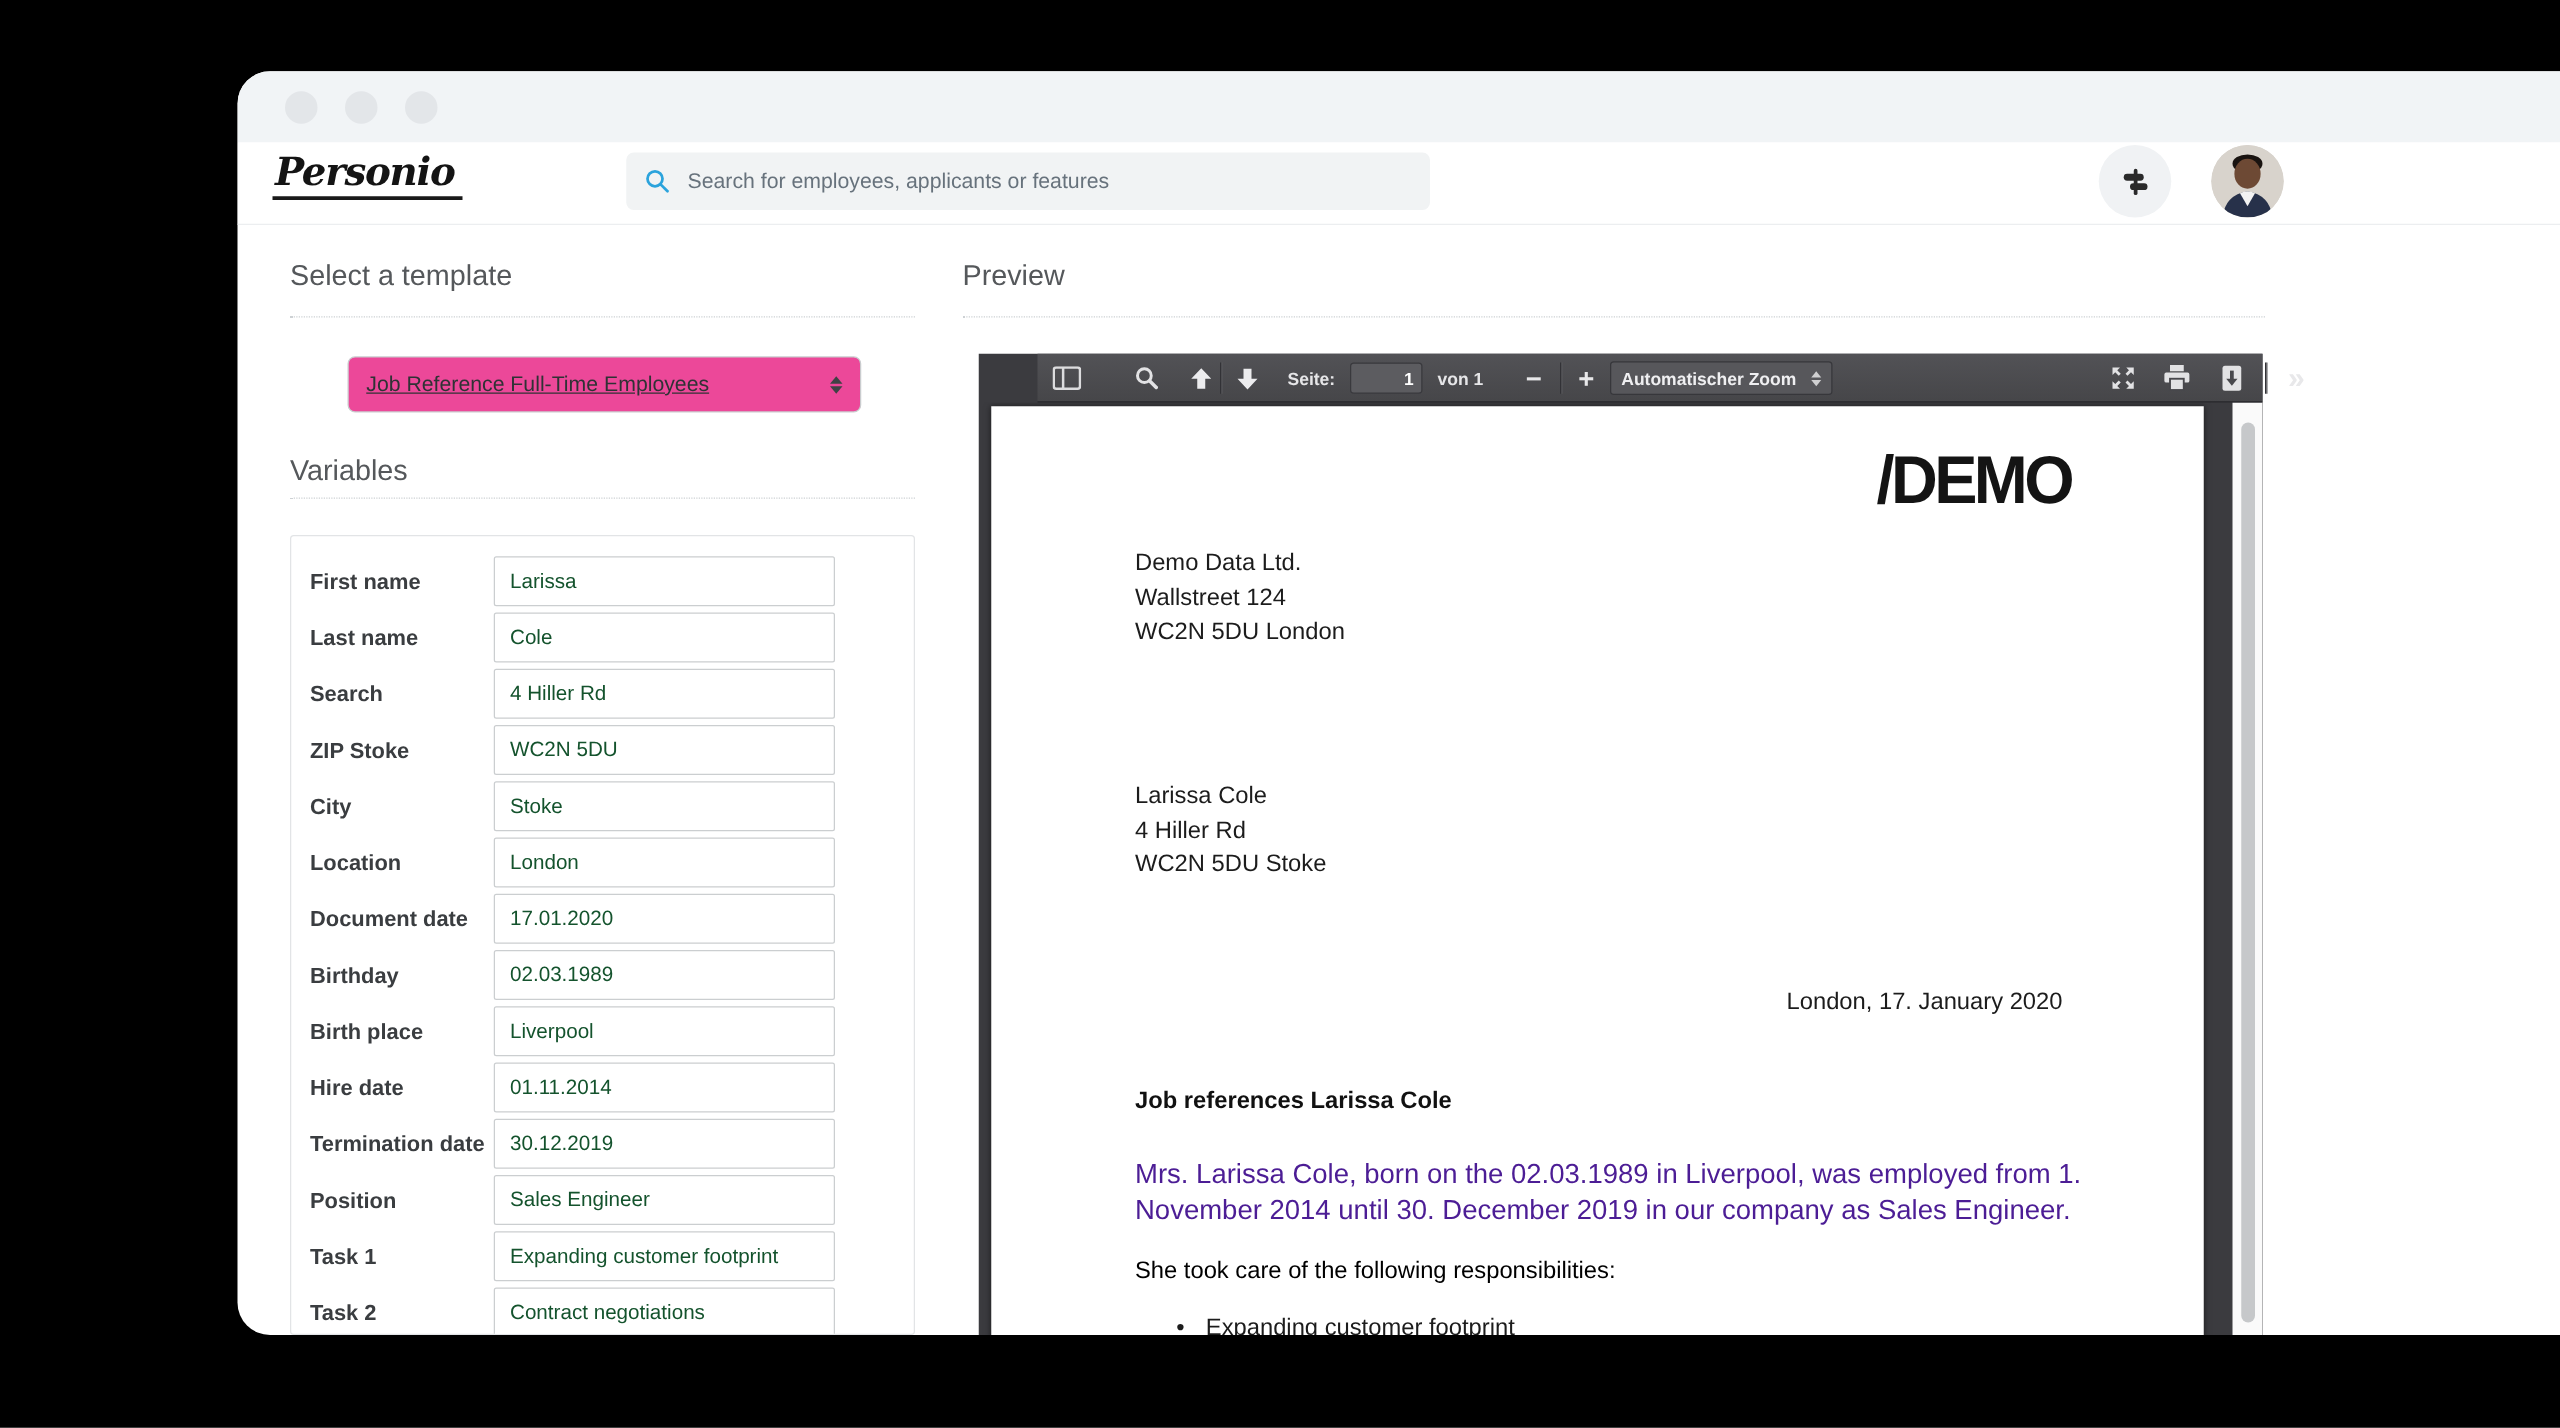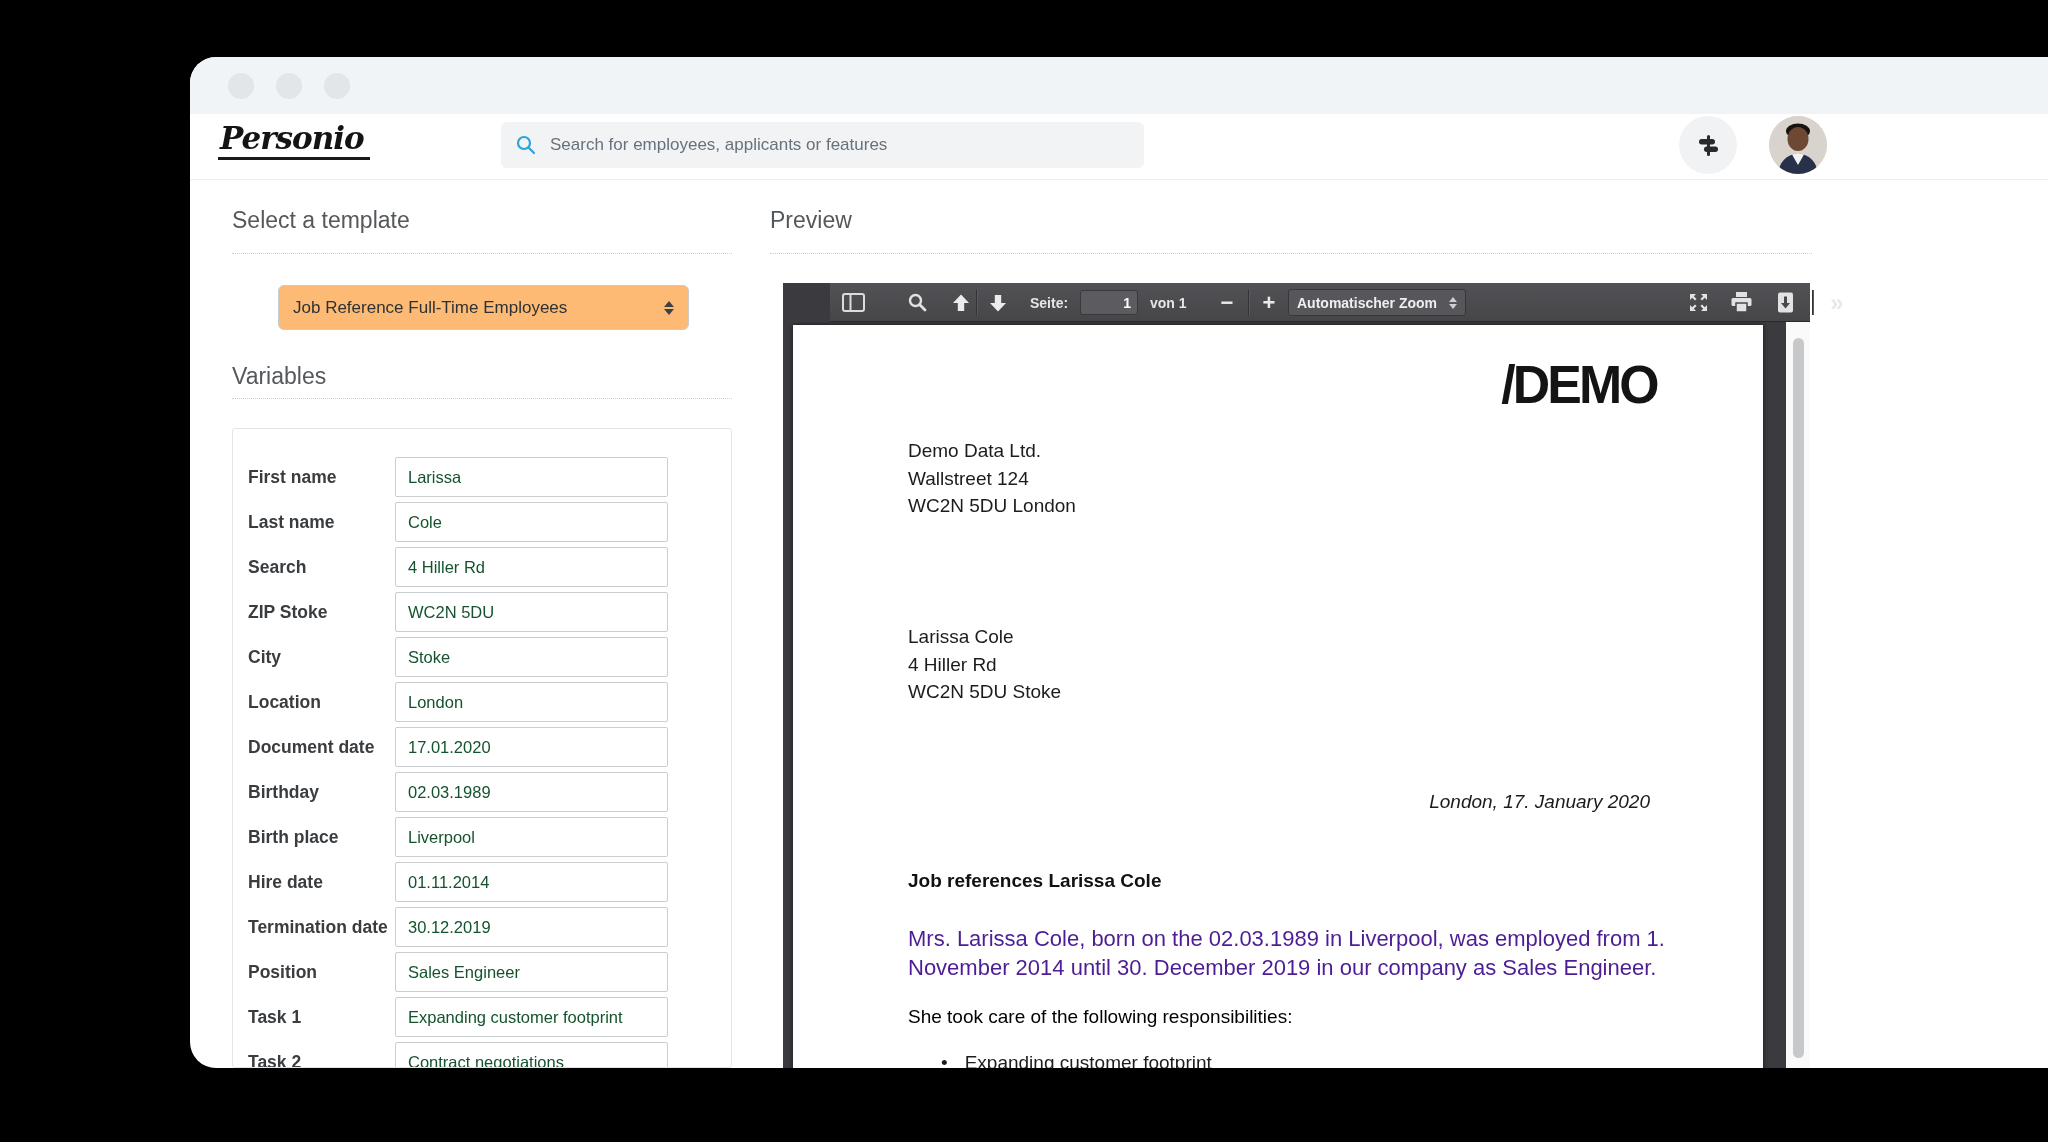--- a/index.html
+++ b/index.html
@@ -29,32 +29,32 @@
           display:flex; align-items:center; justify-content:center; cursor:pointer; }
   .hbtn.signpost { left:1489px; background:#f0f2f4; }
   .hbtn.avatar { left:1579px; overflow:hidden; background:#d8d3cc; }
 
   
   .panel-title { position:absolute; font-size:23px; font-weight:400; color:#55585b; }
   .dotted { position:absolute; border-top:1px dotted #cdd1d4; height:0; }
 
   
   .tpl-select { position:absolute; left:88px; top:228px; width:411px; height:45px;
-                border:1px solid #c9ccce; border-radius:6px; background:#fdba74;
+                border:1px solid #c9ccce; border-radius:6px; background:#ec4899;
                 display:flex; align-items:center; justify-content:space-between;
-                padding:0 14px; font-size:17px; color:#2f3235; cursor:pointer; }
+                padding:0 14px; font-size:17px; color:#2f3235; cursor:pointer;text-decoration:underline; }
   .updown { display:flex; flex-direction:column; gap:2px; }
   .updown b { width:0; height:0; border-left:5px solid transparent; border-right:5px solid transparent; }
   .updown b.u { border-bottom:6px solid #3f4245; }
   .updown b.d { border-top:6px solid #3f4245; }
 
   
   .card { position:absolute; left:42px; top:371px; width:500px; height:640px;
           border:1px solid #e2e4e6; border-radius:3px; background:#fff;
-          padding-top:28px; overflow:hidden; }
+          padding-top:16px; overflow:hidden; }
   .vrow { display:flex; align-items:center; height:40px; margin:0 0 5px 0; }
   .vrow label { width:162px; padding-left:15px; font-size:17.5px; font-weight:bold; color:#3a3d40; }
   .vrow input { width:273px; height:40px; border:1px solid #cbced0; border-radius:2px;
                 padding:0 12px; font-size:16.5px; color:#14532d; outline:none;
                 font-family:"Liberation Sans", sans-serif; }
 
   
   .viewer { position:absolute; left:593px; top:226px; width:1027px; height:785px;
             background:#3b3b3f; }
   .toolbar { position:relative; height:39px; background:linear-gradient(#525256,#464649);
@@ -85,21 +85,21 @@
   .scrollcol { position:relative; width:24px; background:#fafafa; }
   .thumb { position:absolute; left:7px; top:16px; bottom:10px; width:11px;
            background:#c6c8ca; border-radius:6px; }
 
   
   .doc-logo { position:absolute; right:103px; top:28px; font-size:54px; font-weight:bold;
               color:#141414; letter-spacing:-3px; transform:scaleX(.96); }
   .addr { position:absolute; left:115px; font-size:19px; color:#1c1c1c; line-height:27.5px; }
   .sender { top:112px; }
   .recipient { top:298px; }
-  .docdate { position:absolute; right:113px; top:466px; font-size:19px; color:#1c1c1c;font-style:italic; }
+  .docdate { position:absolute; right:113px; top:466px; font-size:19px; color:#1c1c1c; }
   .dochead { position:absolute; left:115px; top:545px; font-size:19px; font-weight:bold; color:#111; }
   .docpara { position:absolute; left:115px; top:599px; width:765px; font-size:22px;
              color:#4c1d95; line-height:29px; }
   .docintro { position:absolute; left:115px; top:681px; font-size:19px; color:#000000; }
   .docbullet { position:absolute; left:148px; top:727px; font-size:19px; color:#1c1c1c;
                display:flex; gap:17px; }
 </style>
 </head>
 <body>
 

